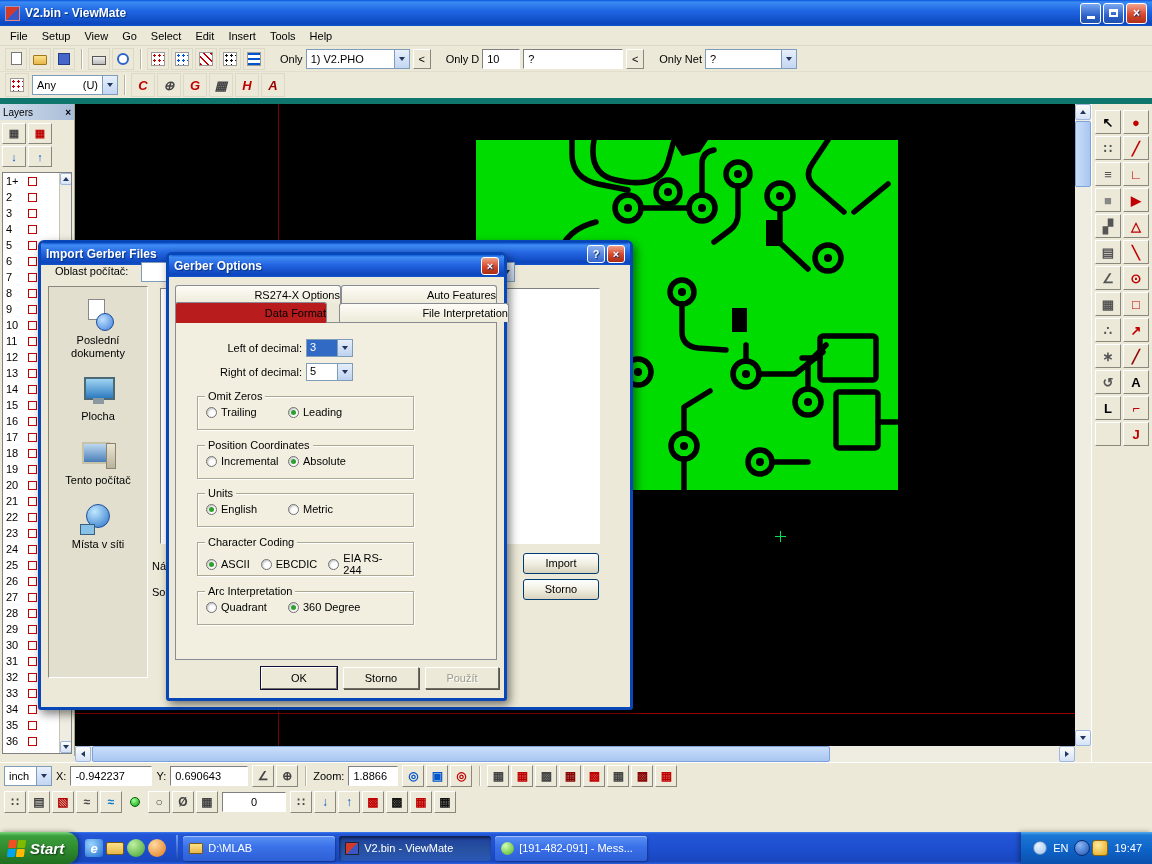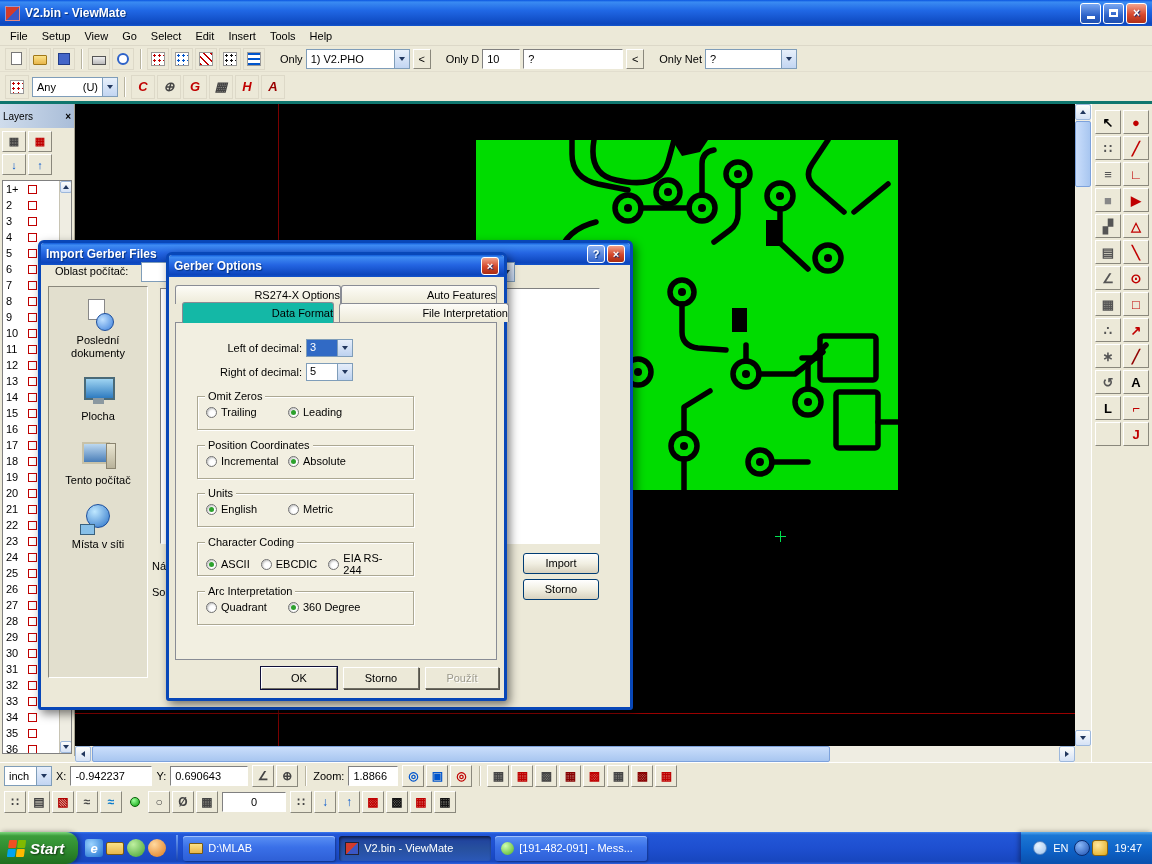--- a/index.html
+++ b/index.html
@@ -16,21 +16,21 @@
     background:linear-gradient(180deg,#7AA8F2,#2E63C9 60%,#1E4FB0);}
   .win-btn.close{background:linear-gradient(180deg,#F2A48E,#D8492E 55%,#B03018);}
   .glyph-min{width:8px;height:3px;background:#fff;margin-top:9px;}
   .glyph-restore{width:9px;height:8px;border:2px solid #fff;border-top-width:3px;}
 
   
   .menubar{position:absolute;left:0;top:26px;width:1152px;height:20px;background:#ECE9D8;display:flex;align-items:center;padding-left:3px;border-bottom:1px solid #DCD8C8;}
   .menu-item{padding:2px 7px;}
   .tb{position:absolute;left:0;width:1152px;background:#ECE9D8;display:flex;align-items:center;gap:3px;padding-left:5px;}
   .tb1{top:46px;height:26px;border-bottom:1px solid #E2DECE;}
-  .tb2{top:72px;height:32px;border-bottom:3px solid #0f766e;}
+  .tb2{top:72px;height:32px;border-bottom:6px solid #0f766e;}
   .ihost{display:inline-flex;align-items:center;gap:2px;}
   .tbtn{width:22px;height:22px;display:inline-flex;align-items:center;justify-content:center;background:#ECE9D8;border:1px solid #DDD9C8;}
   .tbtn2{width:24px;height:24px;font-weight:bold;font-size:13px;}
   .sep{width:1px;height:20px;background:#B8B4A0;box-shadow:1px 0 0 #fff;margin:0 3px;}
   .gap{margin-left:12px;}
   .combo{height:20px;background:#fff;border:1px solid #7F9DB9;display:inline-flex;align-items:center;}
   .combo .cval{padding:0 4px;flex:1;white-space:nowrap;overflow:hidden;}
   .carrow{width:15px;height:100%;background:linear-gradient(180deg,#E8F0FB,#C2D5F2);border-left:1px solid #7F9DB9;display:flex;align-items:center;justify-content:center;}
   .sfield{height:20px;background:#fff;border:1px solid;border-color:#808080 #fff #fff #808080;padding:0 4px;display:inline-flex;align-items:center;}
   .small-btn{width:18px;height:20px;background:#ECE9D8;border:1px solid;border-color:#fff #8A887C #8A887C #fff;display:inline-flex;align-items:center;justify-content:center;}
@@ -78,21 +78,21 @@
   .corner{position:absolute;left:1075px;top:642px;width:16px;height:16px;background:#ECE9D8;}
 
   
   .toolpal{position:absolute;left:1091px;top:0;width:61px;height:658px;background:#ECE9D8;border-left:1px solid #fff;
     display:grid;grid-template-columns:26px 26px;gap:2px;align-content:start;justify-content:center;padding-top:6px;}
   .tool{width:26px;height:24px;background:#ECE9D8;border:1px solid;border-color:#fff #8A887C #8A887C #fff;display:flex;align-items:center;justify-content:center;font-size:13px;}
   .tool i{font-style:normal;font-weight:bold;}
 
   
   .layers{position:absolute;left:0;top:0;width:75px;height:652px;background:#ECE9D8;border-right:1px solid #A9A593;display:flex;flex-direction:column;}
-  .lp-head{height:24px;background:linear-gradient(90deg,#CFDCEC,#A9BDD8);display:flex;align-items:center;padding:0 3px;font-size:10px;}
+  .lp-head{height:16px;background:linear-gradient(90deg,#CFDCEC,#A9BDD8);display:flex;align-items:center;padding:0 3px;font-size:10px;}
   .lp-close{margin-left:auto;font-size:10px;font-weight:bold;cursor:default;}
   .lp-btns{display:flex;flex-wrap:wrap;width:56px;gap:2px;padding:3px 2px;}
   .lp-btn{width:24px;height:21px;background:#ECE9D8;border:1px solid;border-color:#fff #8A887C #8A887C #fff;display:flex;align-items:center;justify-content:center;font-weight:bold;}
   .lp-list{position:relative;flex:1;margin:2px;border:1px solid #808080;background:#fff;overflow:hidden;}
   .lp-rows{position:absolute;left:0;top:0;right:12px;}
   .lrow{height:16px;display:flex;align-items:center;padding-left:3px;gap:5px;}
   .lrow .num{width:17px;}
   .lrow .chk{width:9px;height:9px;border:1px solid #C00000;background:#fff;}
   .lp-scroll{position:absolute;right:0;top:0;width:12px;height:100%;background:#EFEDE2;border-left:1px solid #C8C4B4;}
   .lp-scroll .up{position:absolute;top:0;left:0;width:12px;height:12px;}
@@ -131,21 +131,21 @@
   .pic-network::before{content:"";position:absolute;left:6px;top:1px;width:22px;height:22px;border-radius:50%;background:radial-gradient(circle at 35% 30%,#BFE8FF,#2A72C8);border:1px solid #1C4E9C;}
   .pic-network::after{content:"";position:absolute;left:0;bottom:0;width:13px;height:9px;background:#88C0E8;border:1px solid #39617E;}
   .filearea{position:absolute;left:119px;top:45px;width:440px;height:256px;background:#fff;border:1px solid;border-color:#808080 #fff #fff #808080;}
   .partial-label{position:absolute;width:18px;overflow:hidden;white-space:nowrap;}
   .xbtn{position:absolute;width:76px;height:21px;border:1px solid #003C74;border-radius:3px;text-align:center;line-height:19px;
     background:linear-gradient(180deg,#FFFFFF,#F1EFE2 50%,#D8D2BF);}
 
   .gerber-dlg{left:166px;top:252px;width:341px;height:449px;z-index:30;}
   .tab{position:absolute;height:19px;border:1px solid #898C95;border-bottom:none;border-radius:3px 3px 0 0;text-align:right;line-height:18px;
     background:linear-gradient(#FDFCF7,#EDEAD8);}
-  .tab.active{height:21px;background:#14b8a6;z-index:3;line-height:20px;margin-left:7px;}
+  .tab.active{height:21px;background:#b91c1c;z-index:3;line-height:20px;}
   .gd-panel{position:absolute;left:6px;top:67px;width:322px;height:338px;background:#F2EFE1;border:1px solid #898C95;z-index:2;}
   .dec-row{position:absolute;left:0;display:flex;align-items:center;height:18px;}
   .dec-label{width:126px;text-align:right;margin-right:4px;}
   .scombo{width:47px;height:18px;background:#fff;border:1px solid #7F9DB9;display:flex;}
   .scombo .v{flex:1;padding:1px 3px;}
   .scombo .v.hl{background:#316AC5;color:#fff;}
   .scombo .ar{width:15px;background:linear-gradient(#E6EEFA,#BDD2F0);border-left:1px solid #7F9DB9;display:flex;align-items:center;justify-content:center;}
   .grp{position:absolute;left:21px;width:217px;height:34px;border:1px solid #ACA893;box-shadow:inset 1px 1px 0 #fff,1px 1px 0 #fff;}
   .grp-legend{position:absolute;top:-7px;left:7px;background:#F2EFE1;padding:0 3px;}
   .grp-opts{position:absolute;left:8px;top:9px;right:2px;display:flex;align-items:center;}

